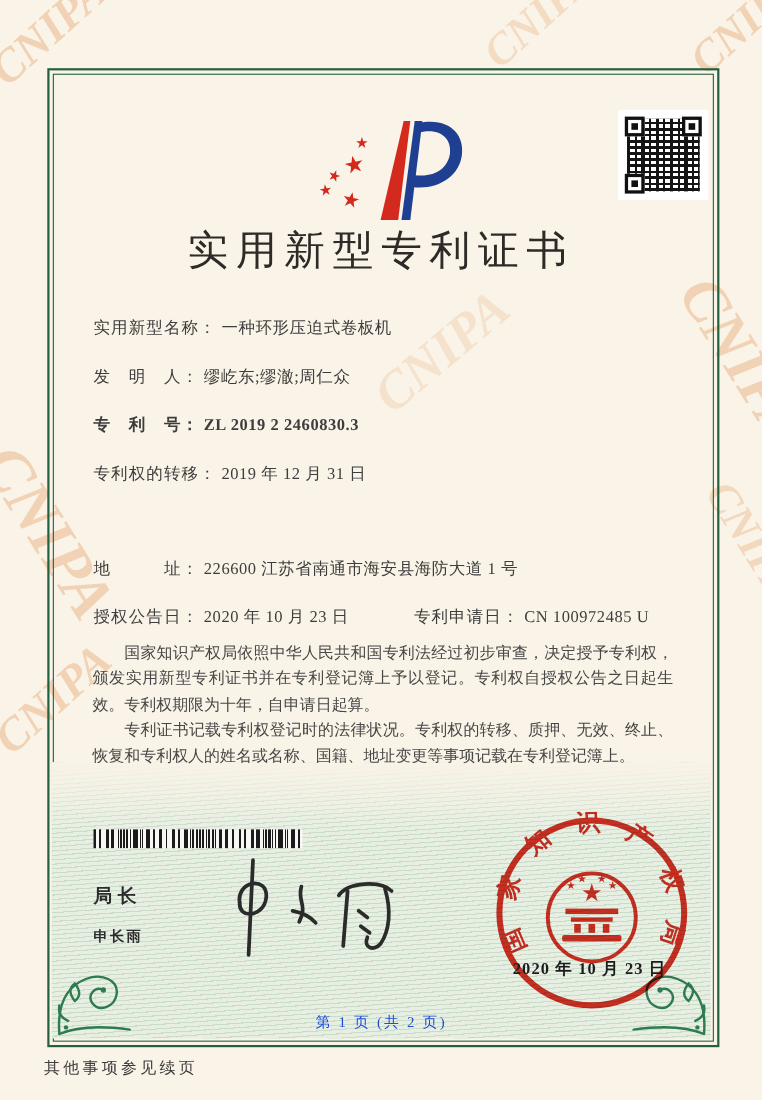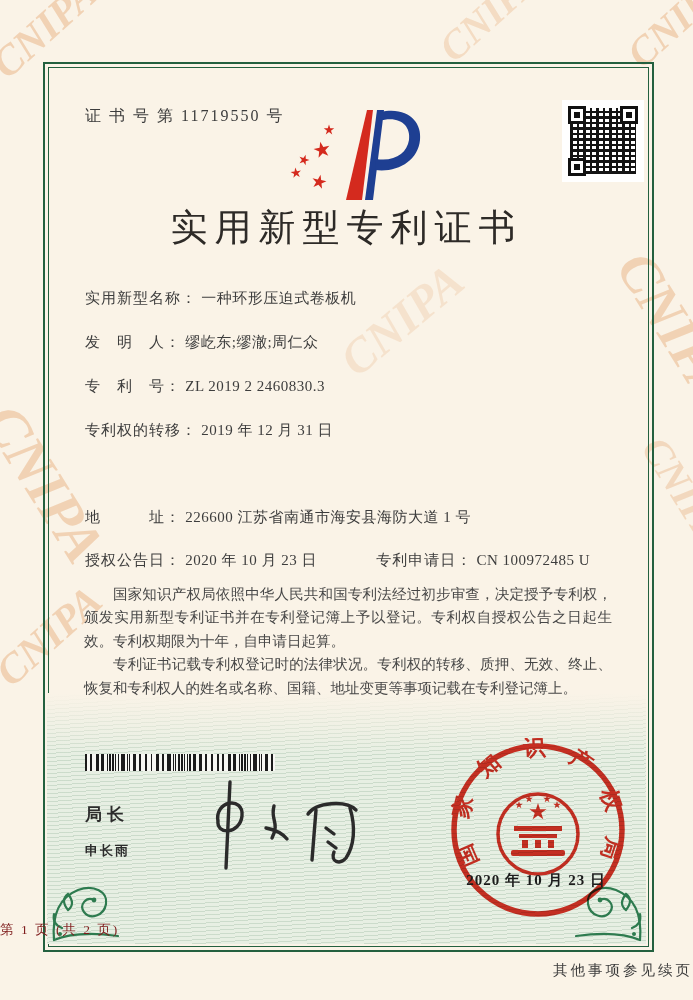--- a/index.html
+++ b/index.html
@@ -46,44 +46,44 @@
         repeating-linear-gradient(90deg,#141414 0 3px,#fff 3px 7px,#141414 7px 9px,#fff 9px 13px);}
   .finder{position:absolute;width:18px;height:18px;background:#fff;border:3px solid #111;box-sizing:border-box;}
   .finder::after{content:"";position:absolute;inset:3px;background:#111;}
   .f-tl{left:4px;top:4px;} .f-tr{right:4px;top:4px;} .f-bl{left:4px;bottom:4px;}
 
   .title{position:absolute;left:0;right:0;top:203px;text-align:center;font-size:37px;font-weight:normal;
          letter-spacing:7px;color:#2d2a27;z-index:4;}
 
   
   .field{position:absolute;left:85px;width:535px;font-size:15px;color:#3d3d3d;letter-spacing:.5px;z-index:4;white-space:nowrap;}
-  .f1{top:289px;} .f2{top:333px;} .f3{top:377px;} .f4{top:421px;} .f5{top:465px;} .f6{top:508px;} .f7{top:551px;}
+  .f1{top:289px;} .f2{top:333px;} .f3{top:377px;font-weight:bold;} .f4{top:421px;} .f5{top:465px;} .f6{top:508px;} .f7{top:551px;}
   .flabel{letter-spacing:1px;}
   .pair1{display:inline-block;width:287px;}
 
   .paras{position:absolute;left:84px;top:583px;width:528px;font-size:14.5px;line-height:1.62;
          color:#474747;z-index:4;text-align:justify;}
   .paras p{margin:0;text-indent:2em;}
 
   .barcode{position:absolute;left:85px;top:754px;width:190px;height:17px;z-index:4;
     background:
       repeating-linear-gradient(90deg,#1b1b1b 0 2px,transparent 2px 6px,#1b1b1b 6px 7px,transparent 7px 12px),
       repeating-linear-gradient(90deg,#1b1b1b 0 1px,#f7f7f3 1px 5px,#1b1b1b 5px 7px,#f7f7f3 7px 11px);}
 
   .bureau-label{position:absolute;left:85px;top:803px;font-size:17px;letter-spacing:5px;color:#2c2c2c;font-weight:600;z-index:4;}
   .bureau-name{position:absolute;left:85px;top:842px;font-size:13px;letter-spacing:2px;color:#2c2c2c;font-weight:600;z-index:4;}
   .signature{position:absolute;left:180px;top:770px;z-index:5;}
 
   .seal{position:absolute;left:436px;top:738px;z-index:5;mix-blend-mode:multiply;opacity:.95;}
   .seal-date{position:absolute;left:448px;top:871px;width:176px;text-align:center;font-size:15px;
              font-weight:bold;color:#1c1c1c;letter-spacing:1px;z-index:6;white-space:nowrap;}
 
-  .page-no{position:absolute;left:0;right:0;top:921px;font-size:13.5px;
-           letter-spacing:2px;color:#7f1d1d;z-index:6;}
-  .continuation{position:absolute;left:0;right:0;top:961px;text-align:right;font-size:14.5px;
+  .page-no{position:absolute;left:0;right:0;top:921px;text-align:center;font-size:13.5px;
+           letter-spacing:2px;color:#1d4ed8;z-index:6;}
+  .continuation{position:absolute;left:0;right:0;top:961px;text-align:left;font-size:14.5px;
            letter-spacing:3px;color:#3d3d3d;z-index:4;padding-left:40px;}
 </style>
 </head>
 <body>
 
 <div class="page">
 
   <div class="wm wm1">CNIPA</div>
   <div class="wm wm2">CNIPA</div>
   <div class="wm wm3">CNIPA</div>
@@ -112,21 +112,20 @@
     <g fill="none" stroke="#2e7b4f" stroke-width="2.2" stroke-linecap="round">
       <path d="M6,64 C4,40 10,22 30,14 C46,8 60,16 58,28 C56,40 42,44 36,36 C31,29 38,20 46,24"></path>
       <path d="M6,64 C20,58 42,56 70,60"></path>
       <path d="M20,34 q-8,-10 0,-16 q8,10 0,16"></path>
       <path d="M14,52 q-10,-4 -8,-14"></path>
     </g>
     <circle cx="46" cy="24" r="2.4" fill="#2e7b4f"></circle>
     <circle cx="12" cy="58" r="2" fill="#2e7b4f"></circle>
   </svg>
 
-  <div class="cert-no">证 书 号 第 11719550 号</div>
 
   <svg class="logo" viewBox="0 0 152 108">
     <defs>
       <path id="star" d="M0,-1 L0.2245,-0.309 L0.951,-0.309 L0.3633,0.118 L0.5878,0.809 L0,0.382 L-0.5878,0.809 L-0.3633,0.118 L-0.951,-0.309 L-0.2245,-0.309 Z"></path>
     </defs>
     <g fill="#d42a1e">
       <use href="#star" transform="translate(53,30) scale(5.5)"></use>
       <use href="#star" transform="translate(46,50) scale(8.5) rotate(-12)"></use>
       <use href="#star" transform="translate(28,60) scale(5.5) rotate(18)"></use>
       <use href="#star" transform="translate(20,73) scale(5.5) rotate(-8)"></use>

